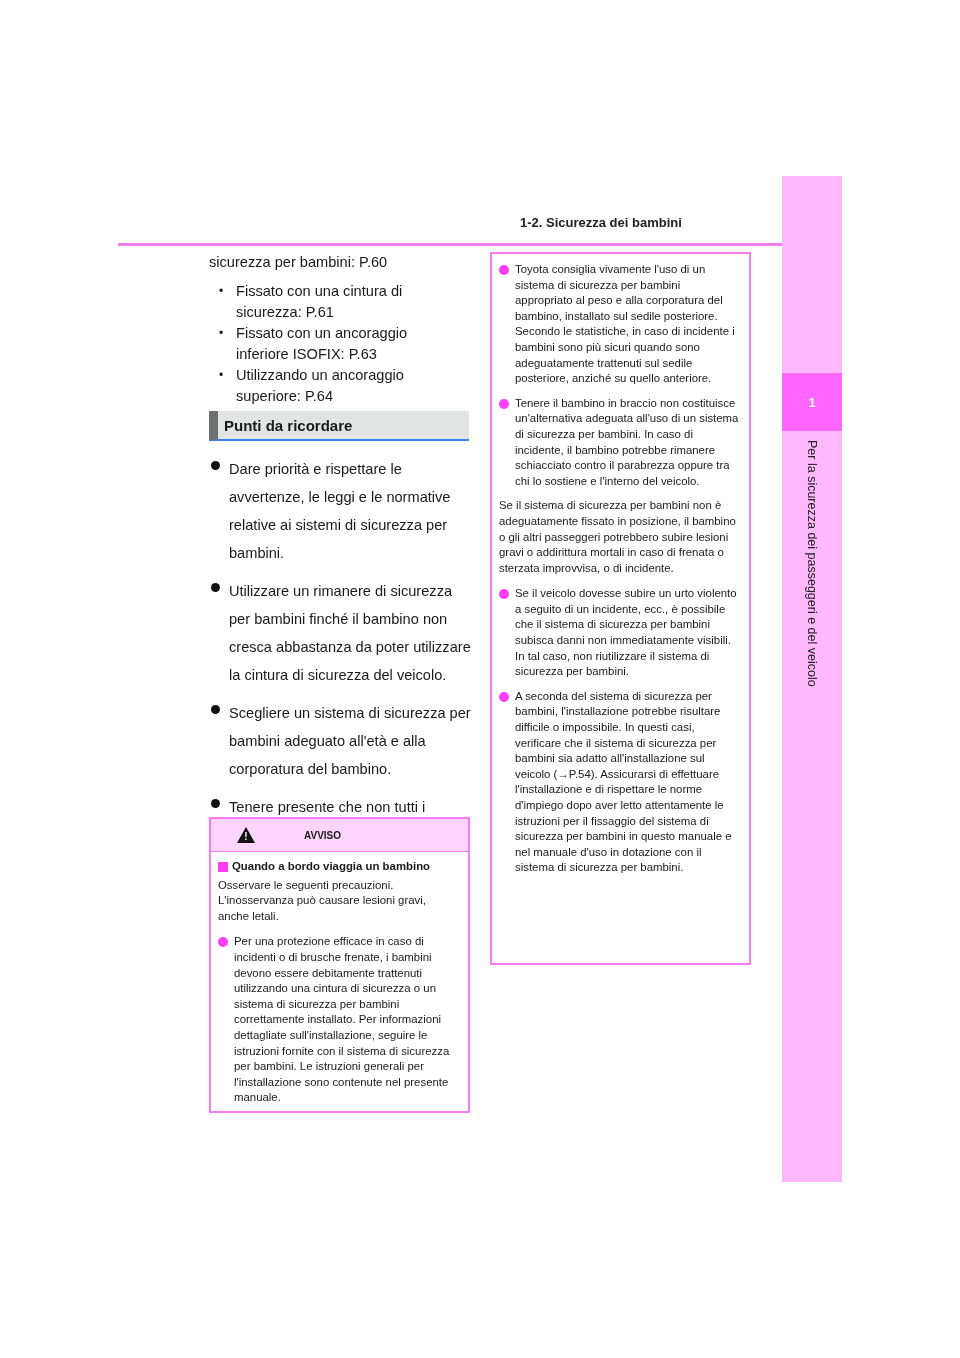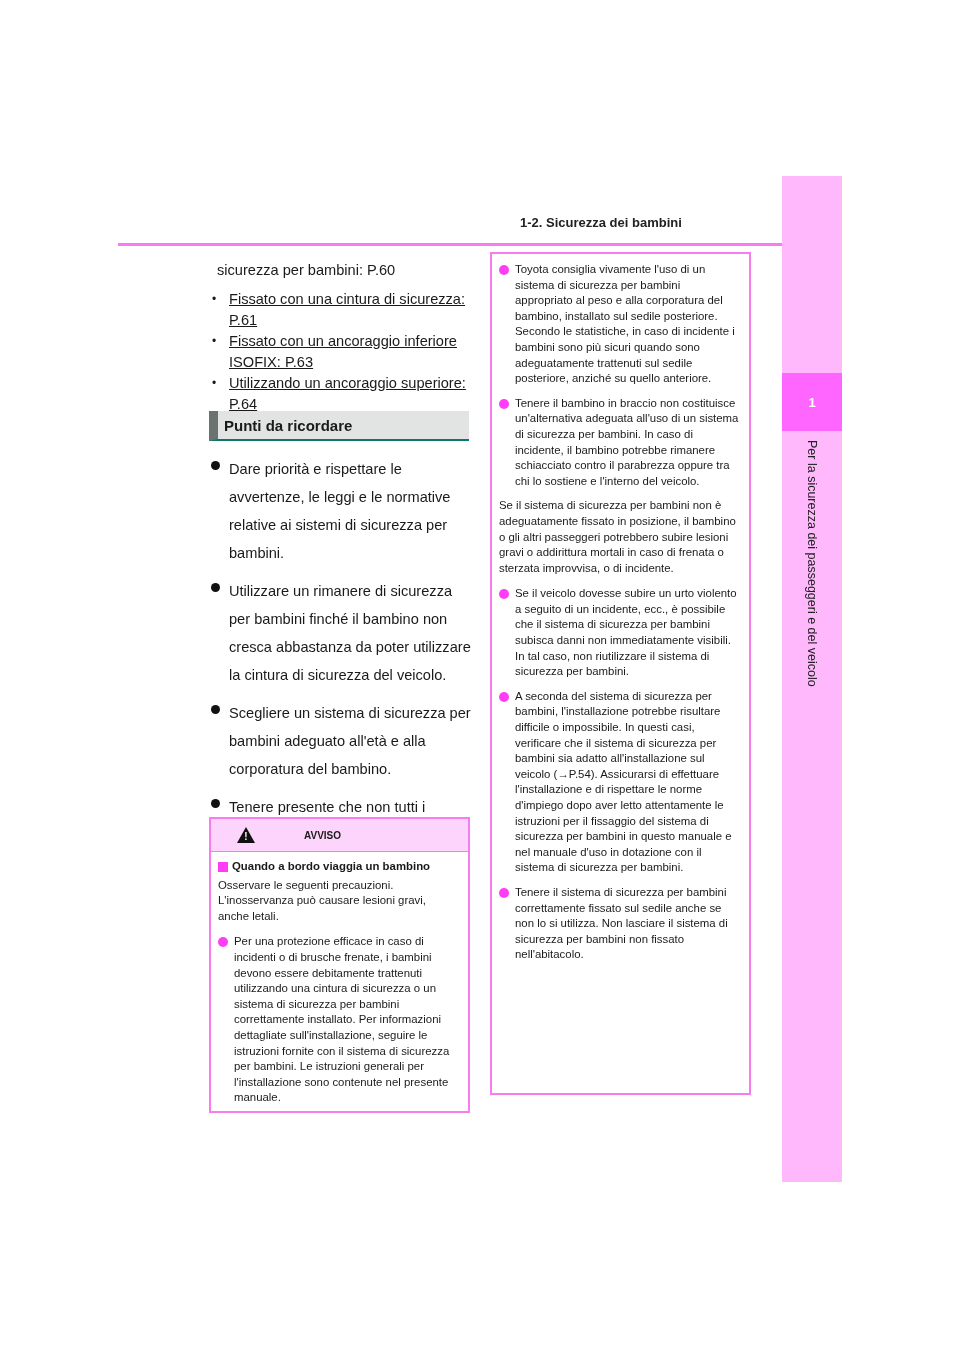--- a/index.html
+++ b/index.html
@@ -13,43 +13,43 @@
   
   .tab { left:782px; top:176px; width:60px; height:1006px; background:#ffb8fc; }
   .tab-num { left:782px; top:373px; width:60px; height:58px; background:#ff66ff; color:#fff;
              font-size:13px; font-weight:bold; display:flex; align-items:center; justify-content:center; }
   .tab-label { left:782px; top:440px; width:60px; height:290px; }
   .tab-label span { position:absolute; left:50%; top:0; transform-origin:0 0; transform:translateX(7px) rotate(90deg);
                     white-space:nowrap; font-size:12.5px; color:#222; }
   
   .lc { left:209px; width:262px; }
   .body-text { font-size:14.6px; line-height:21px; }
-  .sub-list { margin:1px; padding:0; list-style:none;text-decoration:underline; }
+  .sub-list { margin:8px; padding:0; list-style:none; }
   .sub-list li { position:relative; padding-left:19px; }
   .sub-list li::before { content:"•"; position:absolute; left:2px; top:0; font-size:12px; }
   .section-head { left:209px; top:411px; width:260px; height:30px; background:#e1e4e3;
-                  border-left:9px solid #6b7371; border-bottom:2px solid #0f766e; box-sizing:border-box;
+                  border-left:9px solid #6b7371; border-bottom:2px solid #3b82f6; box-sizing:border-box;
                   font-size:15px; font-weight:bold; padding:6px 0 0 6px; }
   .dot-list { margin:0; padding:0; list-style:none; }
   .dot-list li { position:relative; padding-left:20px; margin-bottom:10px; font-size:14.6px; line-height:28px; }
   .dot-list li .dot { position:absolute; left:2px; top:6px; width:9px; height:9px; border-radius:50%; background:#111; }
   
   .box { border:2px solid #f77cf0; box-sizing:border-box; background:#fff; }
   .box-head { height:32px; background:#fdd4fb; border-bottom:1px solid #f77cf0; display:flex; align-items:center; padding-left:26px; }
   .box-head .tri { width:0; height:0; border-left:9px solid transparent; border-right:9px solid transparent;
                    border-bottom:16px solid #111; position:relative; margin-right:10px; }
   .box-head .tri span { position:absolute; left:-2px; top:4px; color:#fff; font-size:10px; font-weight:bold; width:4px; text-align:center; }
   .box-head .lbl { font-size:10px; font-weight:bold;margin-left:39px; }
   .small { font-size:11.4px; line-height:15.6px; }
   .sq-head { position:relative; padding-left:14px; font-weight:bold; margin:0; }
   .sq-head .sq { position:absolute; left:0; top:3px; width:10px; height:10px; background:#ff3df6; }
   .pdot-list { margin:0; padding:0; list-style:none; }
   .pdot-list li { position:relative; padding-left:16px; margin-bottom:9px; }
   .pdot-list li .pdot { position:absolute; left:0; top:3px; width:10px; height:10px; border-radius:50%; background:#ff3df6; }
-  p { margin:8px; }
+  p { margin:0; }
 </style>
 </head>
 <body>
 
 <div class="abs hdr-section">1-2. Sicurezza dei bambini</div>
 <div class="abs hdr-page">51</div>
 <div class="abs hdr-line"></div>
 
 <div class="abs tab"></div>
 <div class="abs tab-num">
@@ -86,24 +86,23 @@
   </div>
   <div class="small" style="padding:7px 8px 0 7px;">
     <p class="sq-head"><span class="sq"></span><span>Quando a bordo viaggia un bambino</span></p>
     <p style="margin:3px 0 10px 0;">Osservare le seguenti precauzioni. L'inosservanza può causare lesioni gravi, anche letali.</p>
     <ul class="pdot-list">
       <li><span class="pdot"></span><span>Per una protezione efficace in caso di incidenti o di brusche frenate, i bambini devono essere debitamente trattenuti utilizzando una cintura di sicurezza o un sistema di sicurezza per bambini correttamente installato. Per informazioni dettagliate sull'installazione, seguire le istruzioni fornite con il sistema di sicurezza per bambini. Le istruzioni generali per l'installazione sono contenute nel presente manuale.</span></li>
     </ul>
   </div>
 </div>
 
-<div class="abs box small" style="left:490px;top:252px;width:261px;height:843px;padding:8px 8px 0 7px;">
+<div class="abs box small" style="left:490px;top:252px;width:261px;height:713px;padding:8px 8px 0 7px;">
   <ul class="pdot-list">
     <li><span class="pdot"></span><span>Toyota consiglia vivamente l'uso di un sistema di sicurezza per bambini appropriato al peso e alla corporatura del bambino, installato sul sedile posteriore. Secondo le statistiche, in caso di incidente i bambini sono più sicuri quando sono adeguatamente trattenuti sul sedile posteriore, anziché su quello anteriore.</span></li>
     <li><span class="pdot"></span><span>Tenere il bambino in braccio non costituisce un'alternativa adeguata all'uso di un sistema di sicurezza per bambini. In caso di incidente, il bambino potrebbe rimanere schiacciato contro il parabrezza oppure tra chi lo sostiene e l'interno del veicolo.</span></li>
   </ul>
   <p style="margin:3px 0 10px 0;">Se il sistema di sicurezza per bambini non è adeguatamente fissato in posizione, il bambino o gli altri passeggeri potrebbero subire lesioni gravi o addirittura mortali in caso di frenata o sterzata improvvisa, o di incidente.</p>
   <ul class="pdot-list">
     <li><span class="pdot"></span><span>Se il veicolo dovesse subire un urto violento a seguito di un incidente, ecc., è possibile che il sistema di sicurezza per bambini subisca danni non immediatamente visibili. In tal caso, non riutilizzare il sistema di sicurezza per bambini.</span></li>
     <li><span class="pdot"></span><span>A seconda del sistema di sicurezza per bambini, l'installazione potrebbe risultare difficile o impossibile. In questi casi, verificare che il sistema di sicurezza per bambini sia adatto all'installazione sul veicolo (→P.54). Assicurarsi di effettuare l'installazione e di rispettare le norme d'impiego dopo aver letto attentamente le istruzioni per il fissaggio del sistema di sicurezza per bambini in questo manuale e nel manuale d'uso in dotazione con il sistema di sicurezza per bambini.</span></li>
-    <li><span class="pdot"></span><span>Tenere il sistema di sicurezza per bambini correttamente fissato sul sedile anche se non lo si utilizza. Non lasciare il sistema di sicurezza per bambini non fissato nell'abitacolo.</span></li>
   </ul>
 </div>
 
 </body></html>

